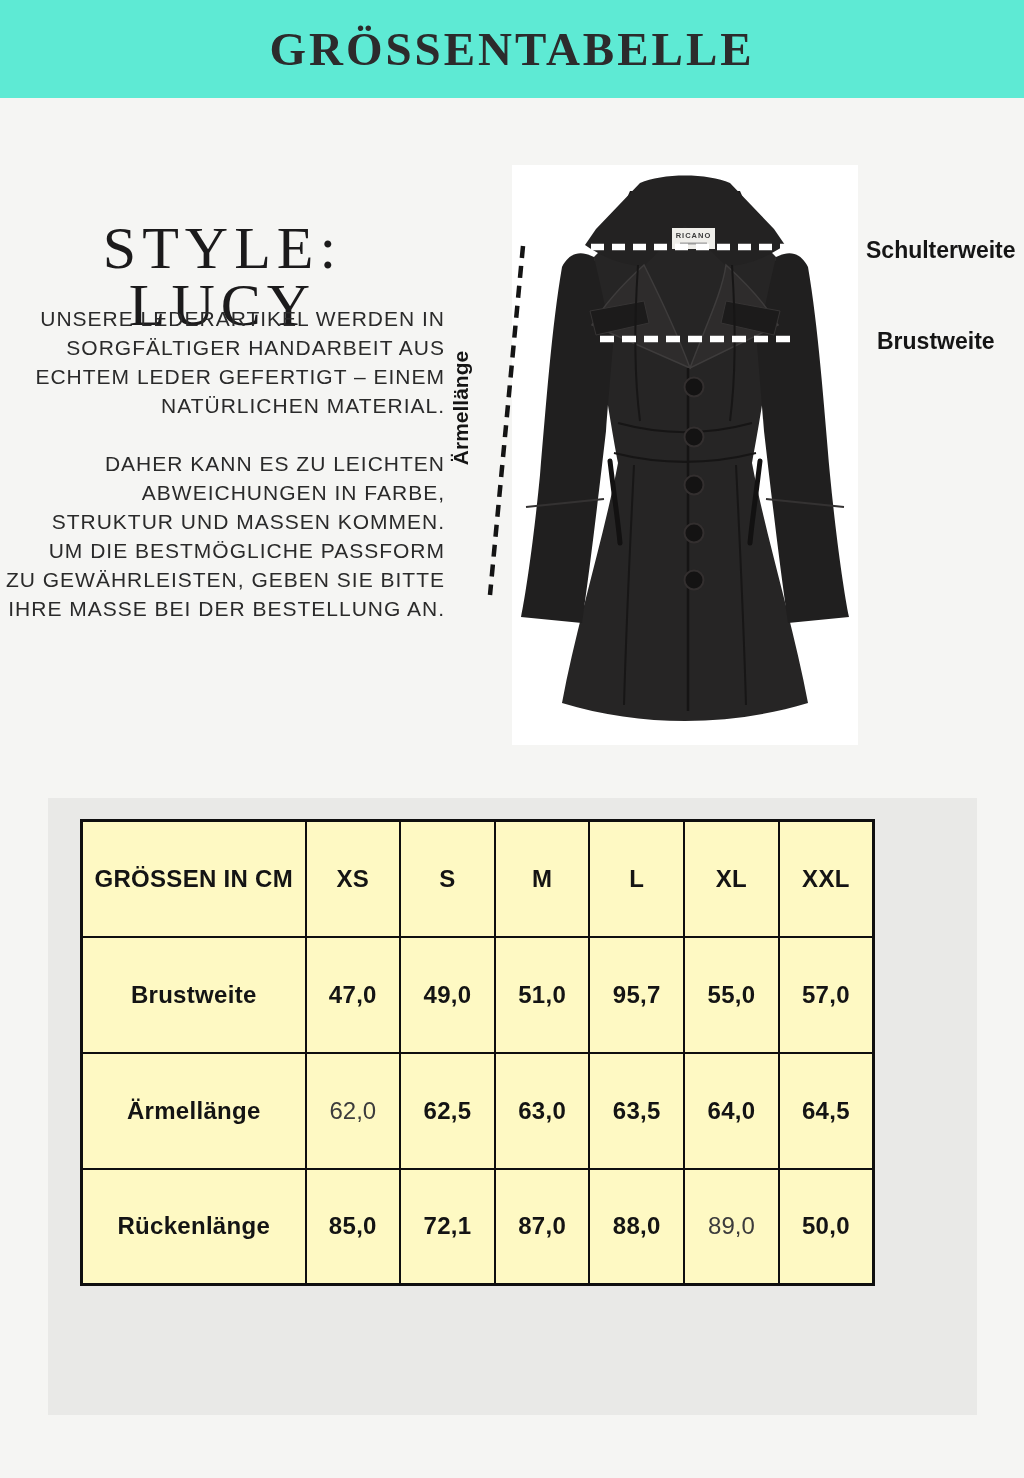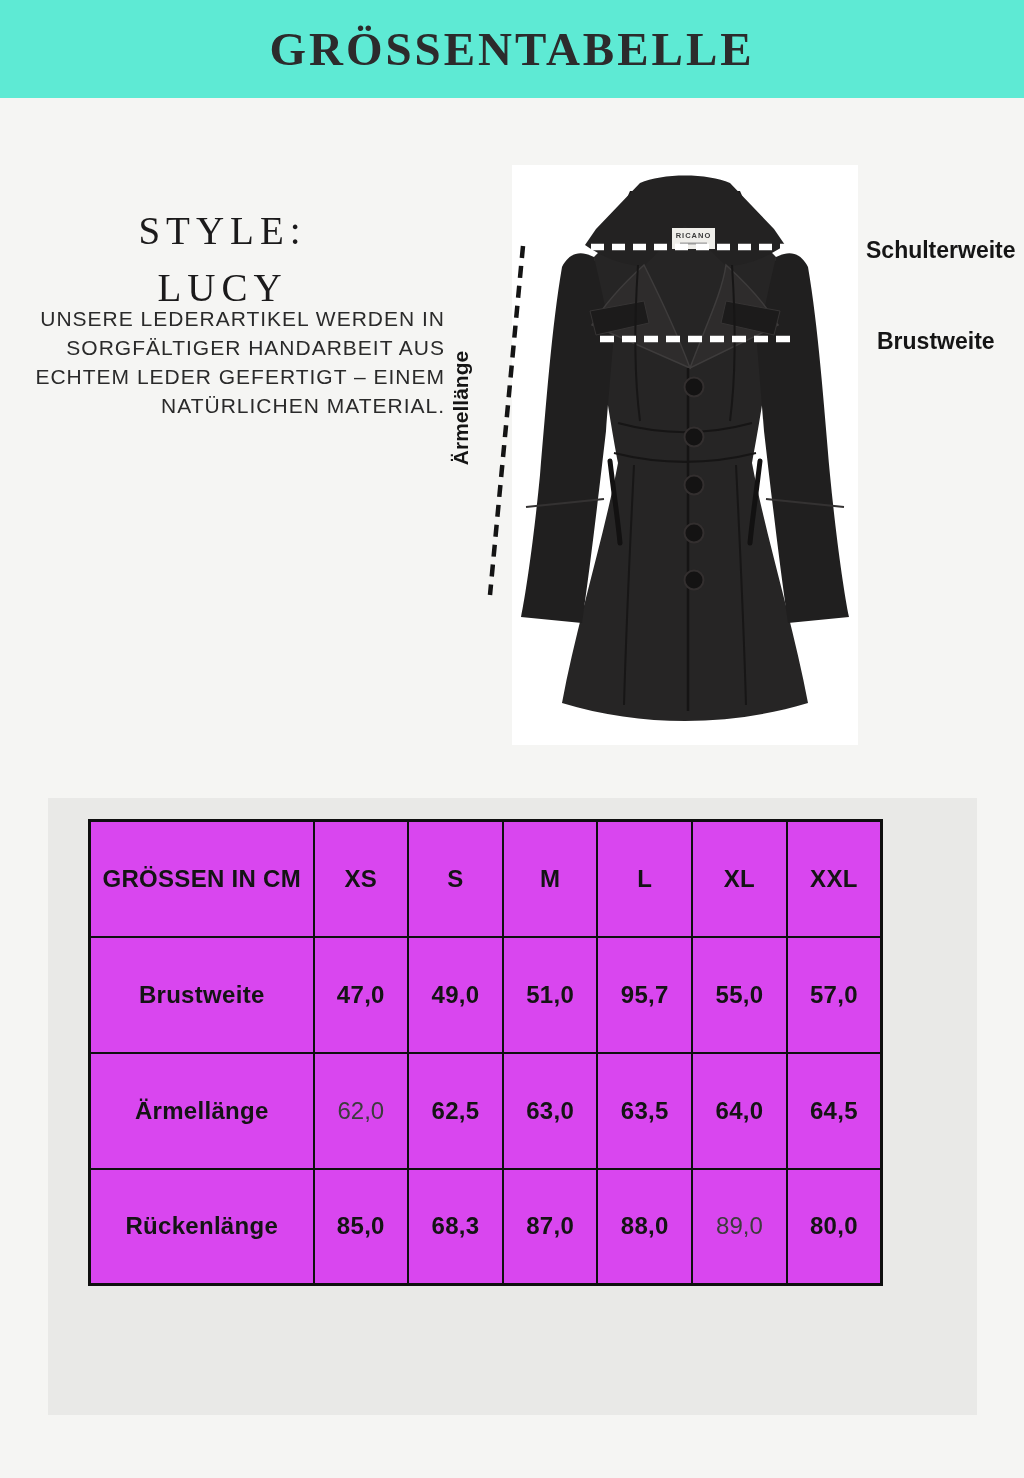--- a/index.html
+++ b/index.html
@@ -25,21 +25,21 @@
     letter-spacing:3px;
     color:#2c2b2c;
   }
 
   
   .style-heading{
     position:absolute;left:0;top:170px;width:445px;
     text-align:center;
     font-family:"Liberation Serif", serif;
     font-weight:400;
-    font-size:39px;line-height:57px;
+    font-size:60px;line-height:57px;
     letter-spacing:6px;
     color:#1b1a1b;
   }
   .style-heading span{display:block;}
   .para{
     position:absolute;left:5px;width:440px;margin:0;
     text-align:right;
     font-size:21px;line-height:29px;letter-spacing:1px;
     color:#2a2a2a;
     white-space:pre-line;
@@ -73,22 +73,21 @@
   .table-panel{
     position:absolute;left:48px;top:798px;width:929px;height:617px;
     background:#e9e9e7;
   }
   table.size-table{
     position:absolute;left:32px;top:21px;
     width:795px;height:466px;
     border-collapse:collapse;
     table-layout:fixed;
     border:3.5px solid #0f0f0f;
-    background:#d946ef;
-    margin-left:8px;
+    background:#fef9c3;
   }
   table.size-table th, table.size-table td{
     border:2.5px solid #0f0f0f;
     text-align:center;vertical-align:middle;
     font-weight:700;
     font-size:24px;
     color:#141414;
     letter-spacing:0.3px;
     padding:0;
   }
@@ -105,20 +104,26 @@
   </header>
 
   <h2 class="style-heading">
     <span>STYLE:</span>
     <span>LUCY</span>
   </h2>
   <p class="para para1">UNSERE LEDERARTIKEL WERDEN IN
 SORGFÄLTIGER HANDARBEIT AUS
 ECHTEM LEDER GEFERTIGT – EINEM
 NATÜRLICHEN MATERIAL.</p>
+  <p class="para para2">DAHER KANN ES ZU LEICHTEN
+ABWEICHUNGEN IN FARBE,
+STRUKTUR UND MASSEN KOMMEN.
+UM DIE BESTMÖGLICHE PASSFORM
+ZU GEWÄHRLEISTEN, GEBEN SIE BITTE
+IHRE MASSE BEI DER BESTELLUNG AN.</p>
 
   <div class="photo">
     <svg width="346" height="580" viewBox="0 0 346 580">
       <rect x="0" y="0" width="346" height="580" fill="#ffffff"></rect>
 
       <path d="M118,26 L228,26 L246,68 L100,68 Z" fill="#1b1a1a"></path>
       <path d="M138,42 L208,42 L181,230 L172,240 Z" fill="#141313"></path>
 
       <path d="M82,92 C84,140 90,168 88,186 C96,244 102,276 106,298
                C92,372 64,462 50,538 C130,562 216,562 296,538
@@ -213,23 +218,23 @@
             <td class="light">62,0</td>
             <td>62,5</td>
             <td>63,0</td>
             <td>63,5</td>
             <td>64,0</td>
             <td>64,5</td>
           </tr>
           <tr>
             <td>Rückenlänge</td>
             <td>85,0</td>
-            <td>68,3</td>
+            <td>72,1</td>
             <td>87,0</td>
             <td>88,0</td>
             <td class="light">89,0</td>
-            <td>80,0</td>
+            <td>50,0</td>
           </tr>
         </tbody>
     </table>
   </section>
 
 </div>
 
 </body></html>

